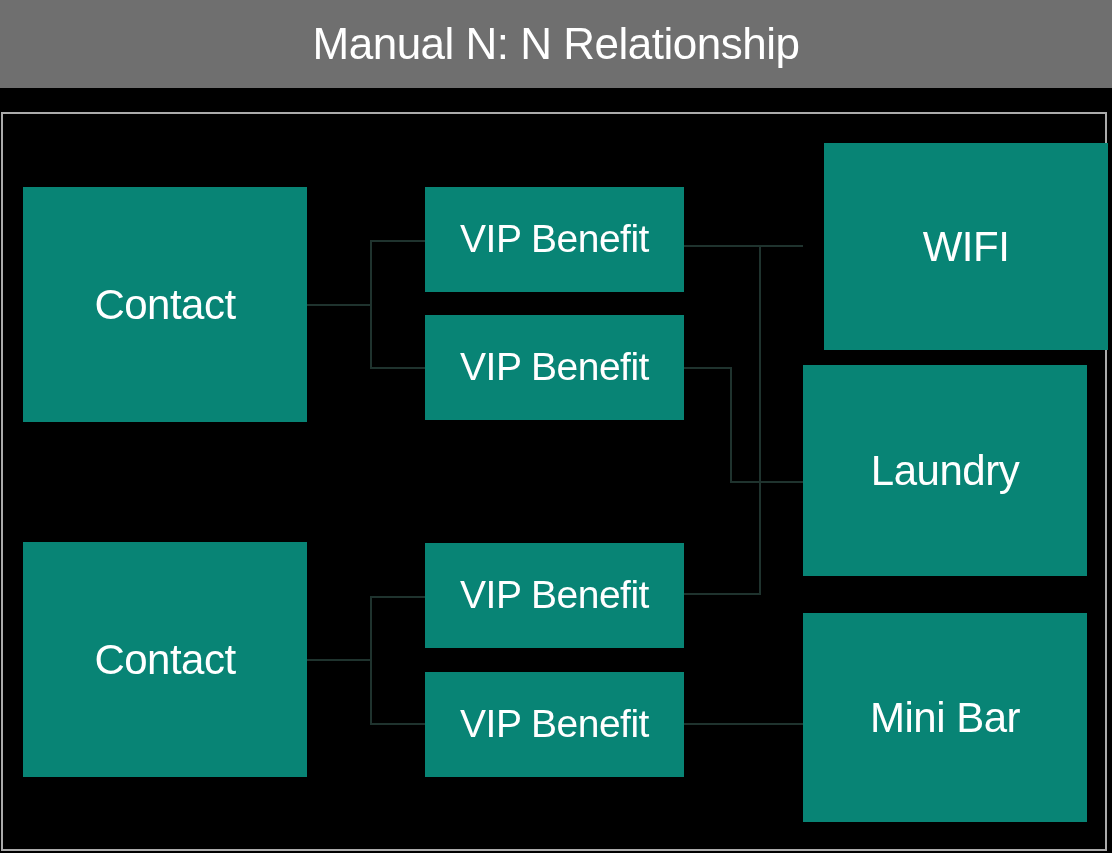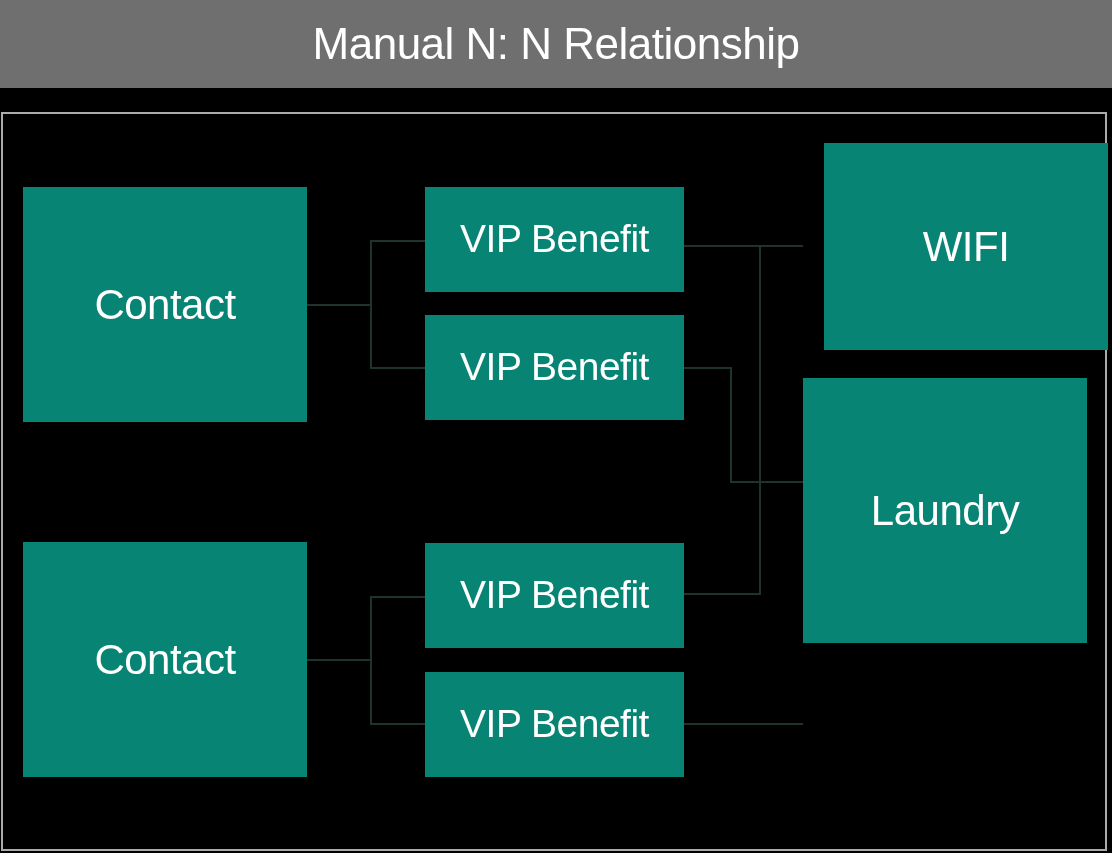--- a/index.html
+++ b/index.html
@@ -82,22 +82,25 @@
   <div class="node mid" style="left:425px; top:543px; width:259px; height:105px;">
     <div class="lbl">VIP Benefit</div>
   </div>
   <div class="node mid" style="left:425px; top:672px; width:259px; height:105px;">
     <div class="lbl">VIP Benefit</div>
   </div>
 
   <div class="node big" style="left:803px; top:143px; width:284px; height:207px;margin-left:21px;">
     <div class="lbl">WIFI</div>
   </div>
-  <div class="node big" style="left:803px; top:378px; width:284px; height:265px;">
+  <div class="node big" style="left:803px; top:365px; width:284px; height:211px;">
     <div class="lbl">Laundry</div>
+  </div>
+  <div class="node big" style="left:803px; top:613px; width:284px; height:209px;">
+    <div class="lbl">Mini Bar</div>
   </div>
 
   <div class="line" style="left:307px; top:304px; width:64px;  height:2px;"></div>
   <div class="line" style="left:370px; top:240px; width:2px;  height:129px;"></div>
   <div class="line" style="left:370px; top:240px; width:55px; height:2px;"></div>
   <div class="line" style="left:370px; top:367px; width:55px; height:2px;"></div>
 
   <div class="line" style="left:307px; top:659px; width:64px;  height:2px;"></div>
   <div class="line" style="left:370px; top:596px; width:2px;  height:129px;"></div>
   <div class="line" style="left:370px; top:596px; width:55px; height:2px;"></div>

